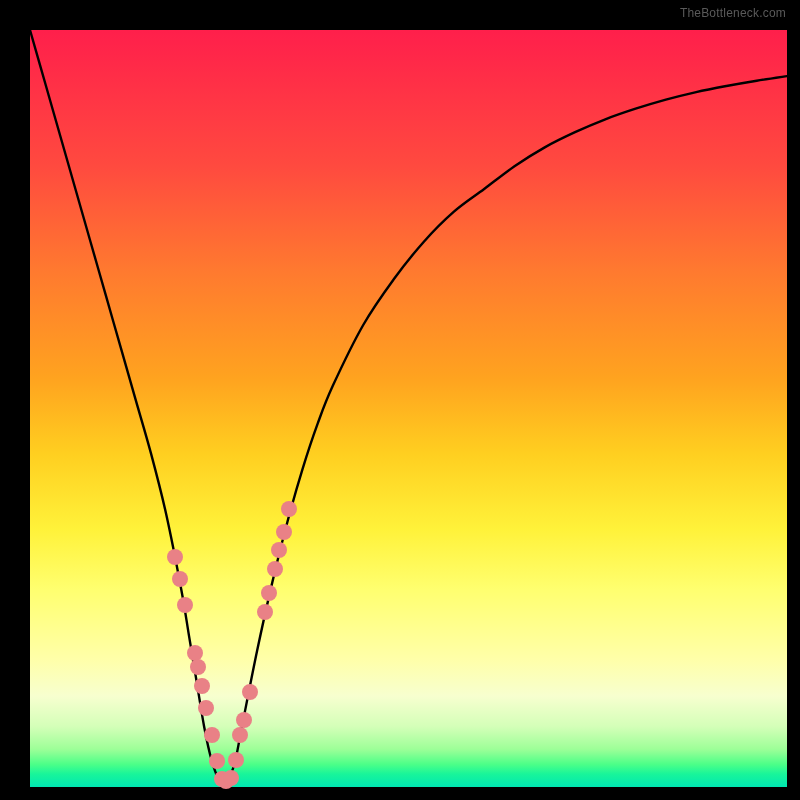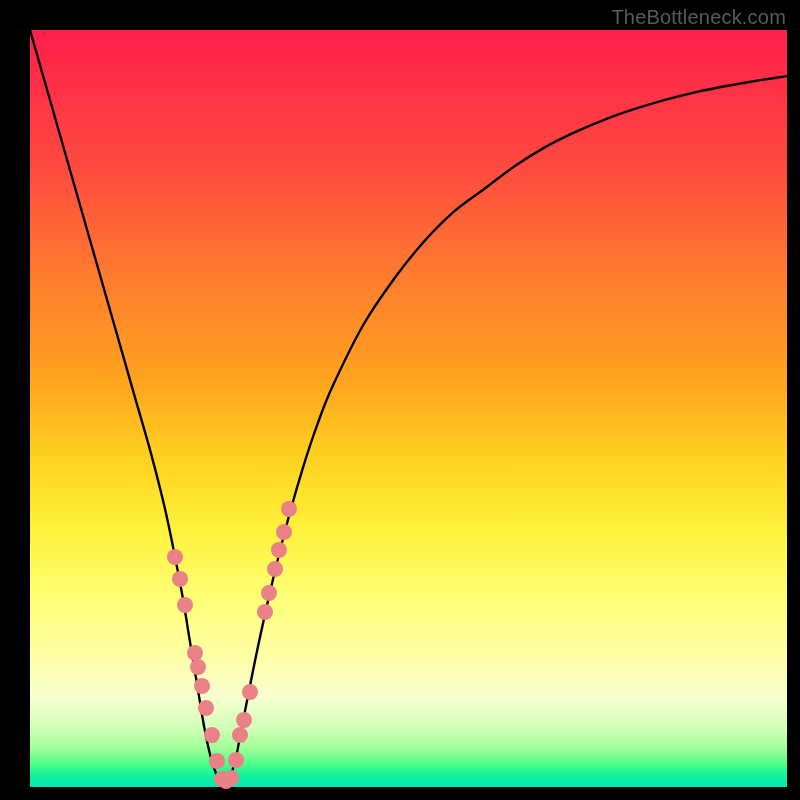--- a/index.html
+++ b/index.html
@@ -38,21 +38,21 @@
       #4cff88 97%,
       #18f59a 98.3%,
       #00e7b2 100%
     );
   }
   .watermark {
     position: absolute;
     top: 6px;
     right: 14px;
     color: #5a5a5a;
-    font-size: 20px;
+    font-size: 12px;
     font-weight: 500;
     letter-spacing: 0.2px;
     user-select: none;
   }
   svg.curve-layer {
     position: absolute;
     left: 0;
     top: 0;
     width: 757px;
     height: 757px;

